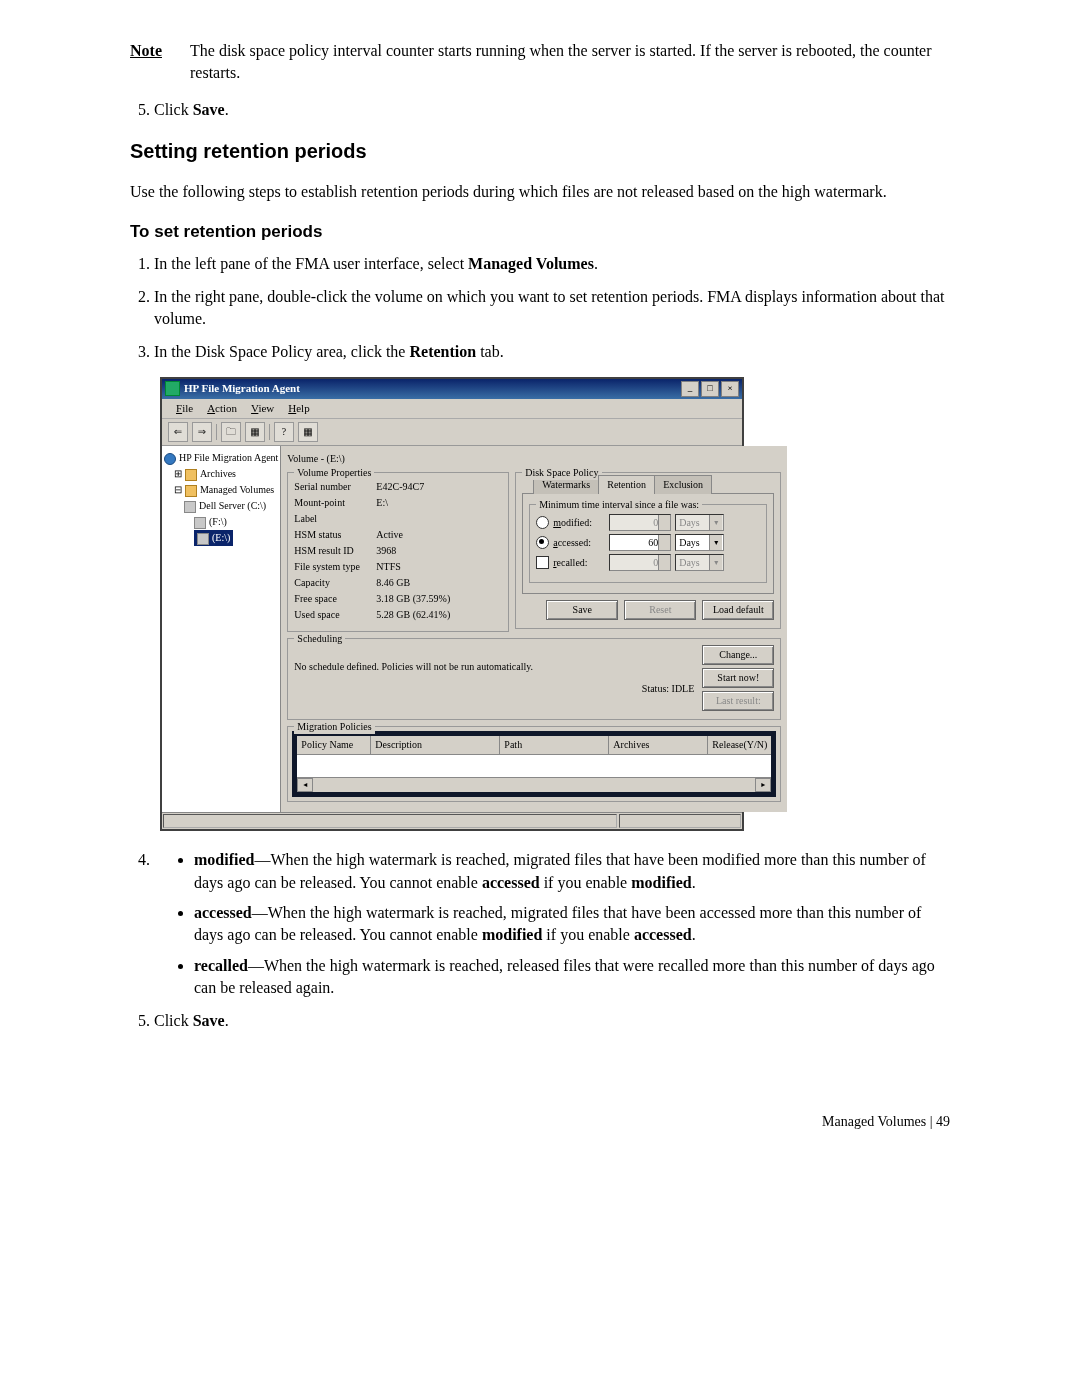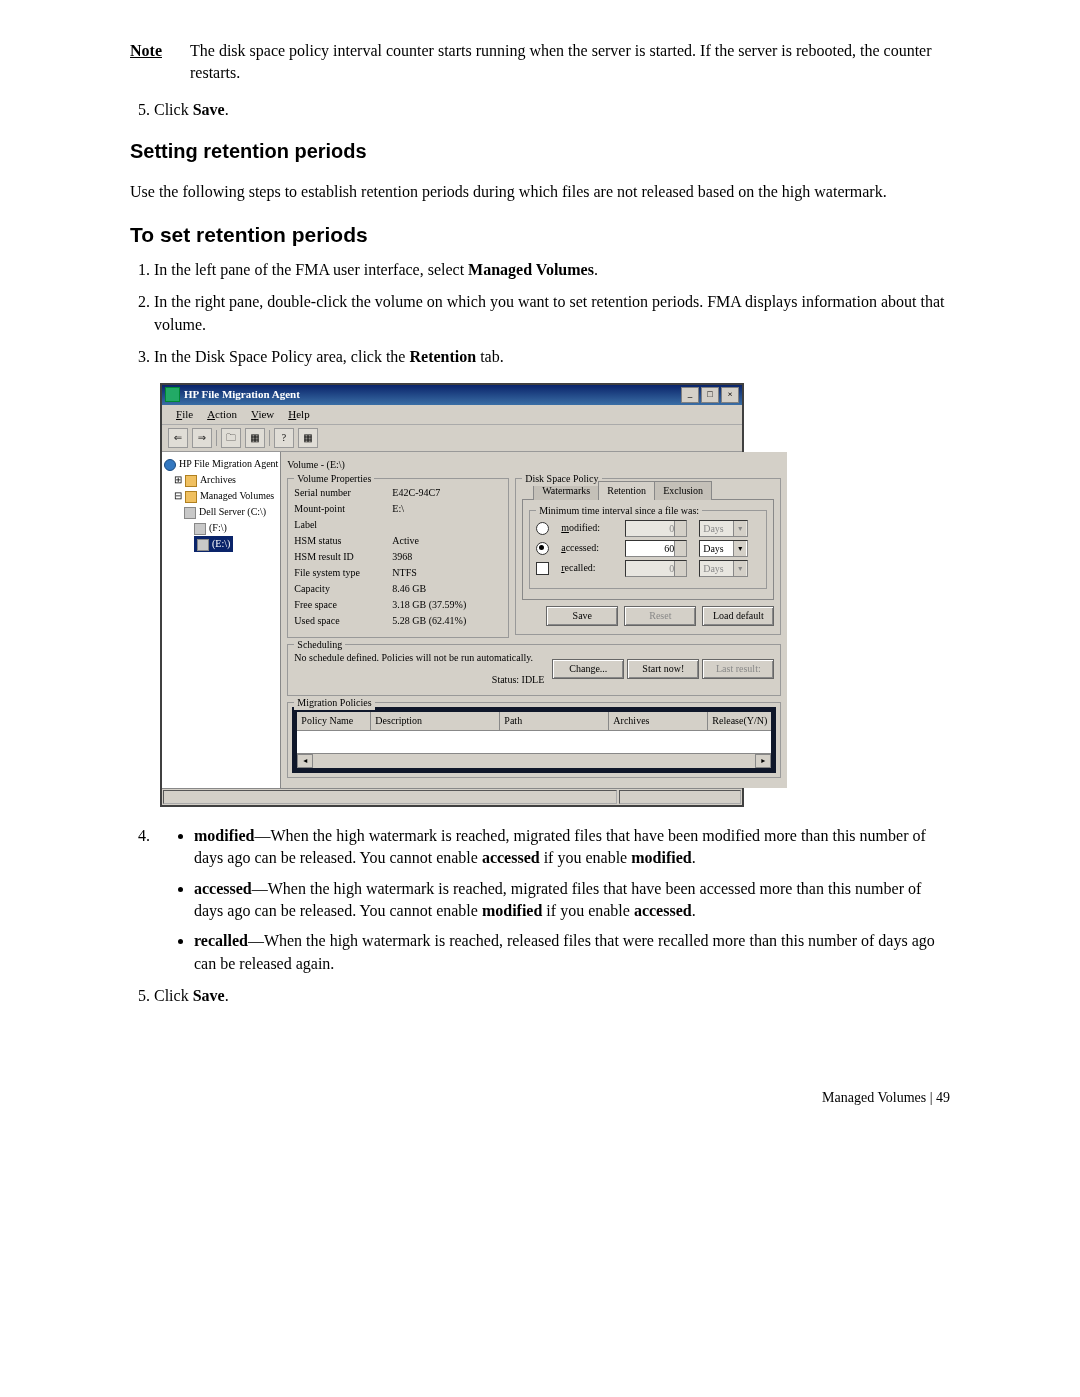--- a/index.html
+++ b/index.html
@@ -11,21 +11,21 @@
   padding: 0 20px;
   line-height: 1.4;
 }
 .note-row { display: flex; gap: 20px; margin-bottom: 14px; }
 .note-label { text-decoration: underline; font-weight: bold; min-width: 40px; }
 .step-list { list-style: decimal; margin: 0 0 14px 0; padding-left: 24px; }
 .step-list li { margin-bottom: 10px; }
 .bullet-list { list-style: disc; padding-left: 40px; margin: 8px 0; }
 .bullet-list li { margin-bottom: 8px; }
 h2 { font-family: Arial, sans-serif; font-size: 20px; font-weight: bold; margin: 16px 0 10px; }
-h3 { font-family: Arial, sans-serif; font-size: 21px; font-weight: bold; margin: 16px 0 10px; }
+h3 { font-family: Arial, sans-serif; font-size: 17px; font-weight: bold; margin: 16px 0 10px; }
 strong.term { font-weight: bold; }
 
 
 .window {
   width: 580px;
   border: 2px solid #404040;
   background: #d4d0c8;
   font-family: Liberation Serif, serif;
   font-size: 11px;
   margin: 12px 0 18px 30px;
@@ -55,47 +55,47 @@
 .tree-ind-3 { padding-left: 30px; }
 .tree-icon { display:inline-block; width:10px; height:10px; margin-right:3px; vertical-align:middle; }
 .icon-globe { background:#3478c0; border-radius:50%; border:1px solid #1a4a80; }
 .icon-folder { background:#f0c060; border:1px solid #b08020; }
 .icon-volume { background:#c8c8c8; border:1px solid #888; }
 .tree-node.selected { background: #0a246a; color: #fff; display:inline-block; padding:1px 3px; }
 .detail-pane { flex: 1; padding: 4px 6px; font-size: 10px; background: #d4d0c8; }
 .detail-header { font-size: 10px; padding: 2px 0 6px; }
 .grp { border: 1px solid #999; padding: 6px 6px 8px; margin-bottom: 6px; position: relative; }
 .grp-title { position: absolute; top: -7px; left: 6px; background: #d4d0c8; padding: 0 3px; font-size: 10px; }
-.props-row { display: flex; padding: 1px 0; gap: 16px; }
+.props-row { display: flex; padding: 1px 0; }
 .props-label { width: 82px; }
 .dsp { display: flex; gap: 6px; }
 .dsp-left { flex: 1; }
 .dsp-right { flex: 1.2; }
 .tab-row { display: flex; padding-left: 11px; }
 .tab { border: 1px solid #888; border-bottom: none; padding: 2px 8px; font-size: 10px; background: #d4d0c8; margin-right: -1px; }
 .tab.active { background: #d4d0c8; position: relative; z-index:1; }
 .tab.inactive { background: #c4c0b8; }
 .tab-panel { border: 1px solid #888; padding: 8px 6px; margin-top:-1px; }
-.field-row { display: flex; align-items: center; margin: 3px 0; gap: 12px; }
+.field-row { display: flex; align-items: center; margin: 3px 0; gap: 4px; }
 .radio, .chk { width: 11px; height: 11px; border: 1px solid #333; background: #fff; display:inline-block; }
 .radio { border-radius: 50%; position:relative; }
 .radio.on::after { content:""; position:absolute; left:2px; top:2px; width:5px; height:5px; background:#000; border-radius:50%; }
 .chk { }
 .num-input { width: 48px; height: 15px; border: 1px inset #888; background:#fff; text-align:right; padding-right:12px; position:relative; font-size:10px; line-height:15px; }
 .num-input.disabled { background:#e8e6e0; color:#888; }
 .num-input::after { content:""; position:absolute; right:0; top:0; width:11px; height:15px; background:#d4d0c8; border-left:1px solid #888; }
 .dd { width: 44px; height: 15px; border:1px inset #888; background:#fff; font-size:10px; padding-left:3px; line-height:15px; position:relative; }
 .dd.disabled { background:#e8e6e0; color:#888; }
 .dd::after { content:"▾"; position:absolute; right:1px; top:0; width:12px; text-align:center; background:#d4d0c8; border-left:1px solid #888; font-size:8px; line-height:15px; }
 .btn { border: 1px solid #666; background: #d4d0c8; padding: 2px 8px; font-size:10px; min-width:54px; text-align:center; box-shadow: inset 1px 1px 0 #fff, inset -1px -1px 0 #888; }
 .btn.disabled { color:#888; }
 .btn-row { display:flex; gap:6px; justify-content:flex-end; margin-top:6px; }
 .sched-row { display:flex; align-items:center; gap:8px; }
 .sched-text { flex:1; }
-.sched-btns { display:flex; flex-direction:row; gap:3px; }
+.sched-btns { display:flex; flex-direction:column; gap:3px; }
 .policy-table { border:5px solid #0f172a; background:#c2410c; }
 .policy-head { display:flex; background:#d4d0c8; border-bottom:1px solid #888; }
 .pcell { border-right:1px solid #888; padding:2px 4px; font-size:10px; }
 .policy-body { height:22px; background:#fff; }
 .scroll-row { display:flex; align-items:center; background:#d4d0c8; border-top:1px solid #888; height:14px; }
 .scroll-left, .scroll-right { width:14px; height:12px; border:1px solid #888; text-align:center; font-size:8px; line-height:12px; }
 .scroll-track { flex:1; }
 .statusbar { border-top:1px solid #888; height:16px; display:flex; }
 .statusbar-cell { border:1px inset #aaa; flex:1; margin:1px; }
 .page-footer { text-align: right; font-size: 14px; margin-top: 80px; }

